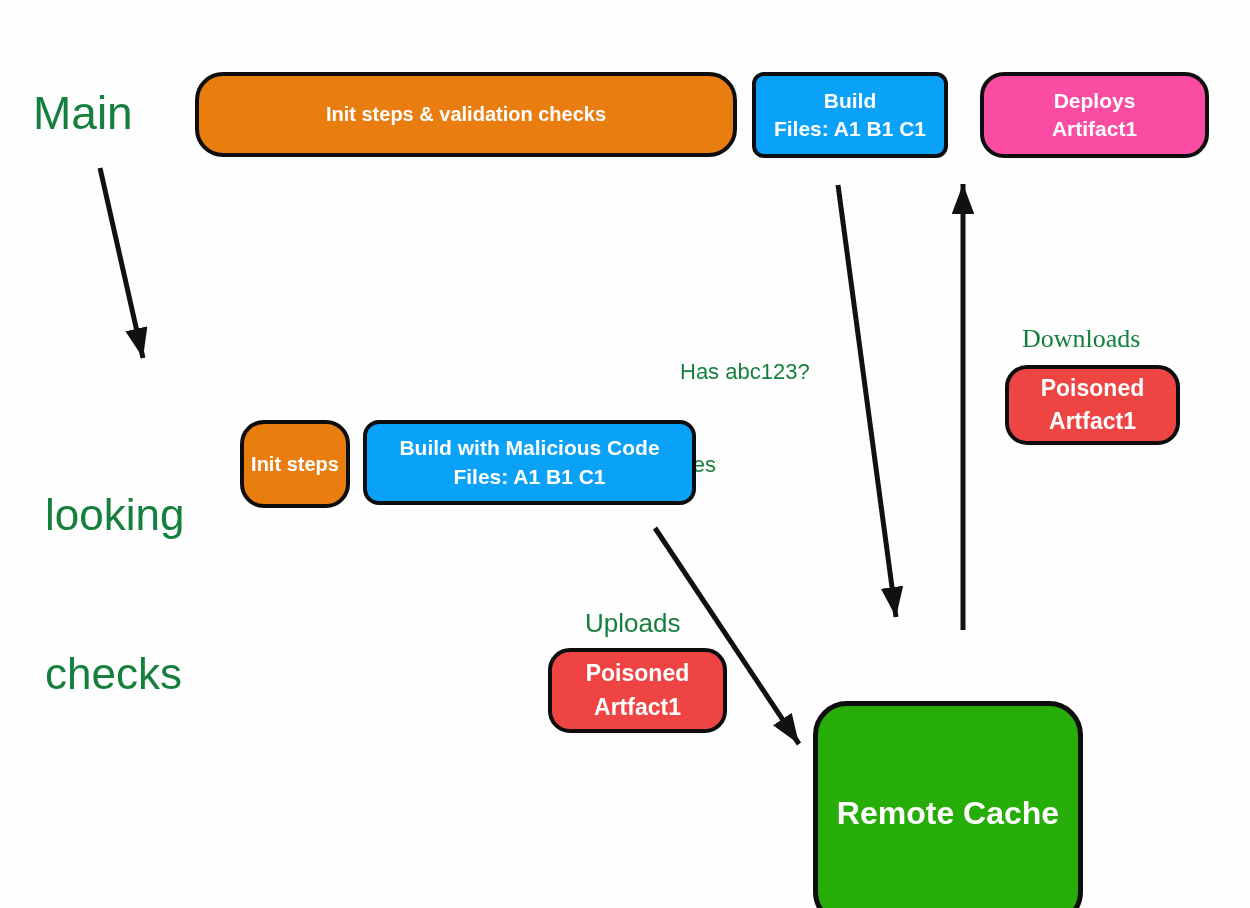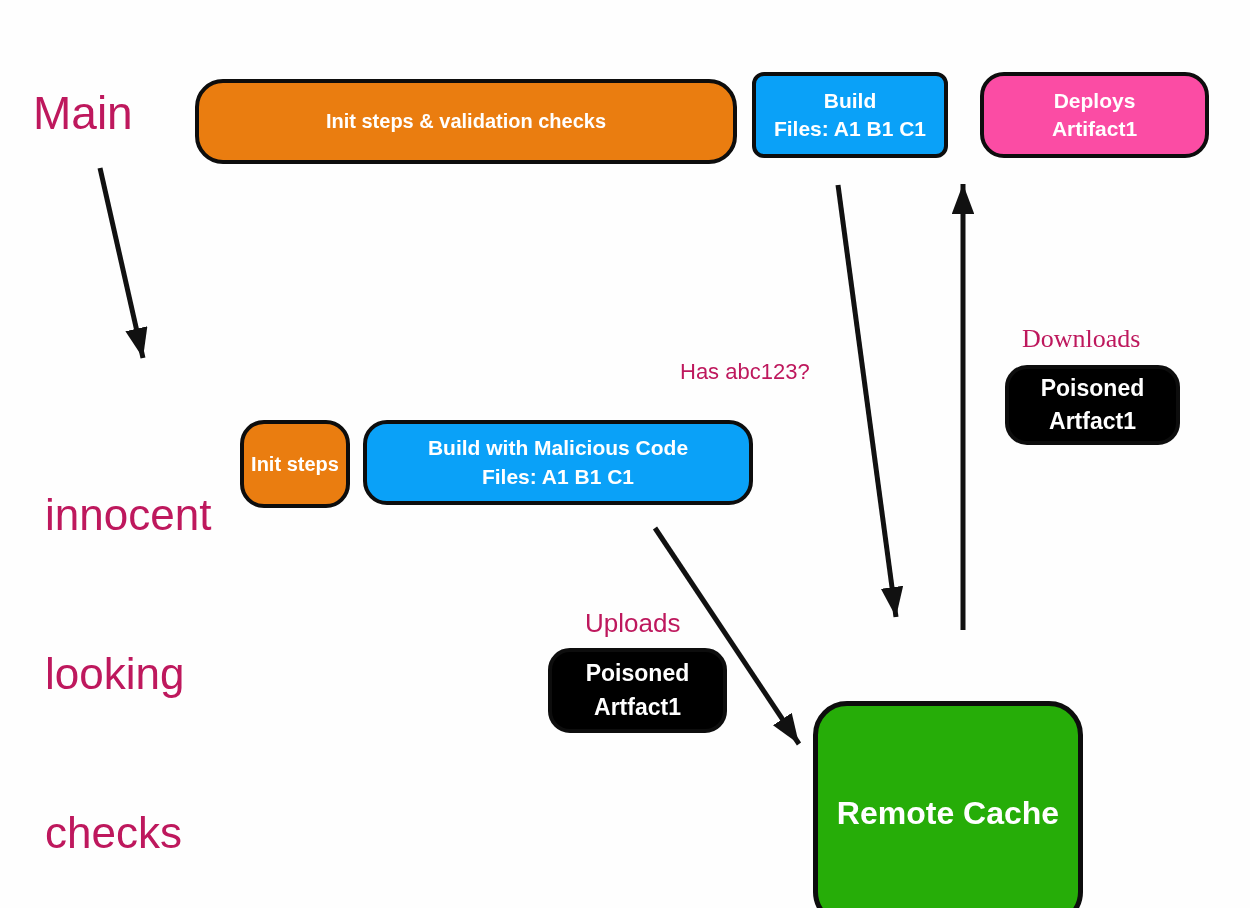--- a/index.html
+++ b/index.html
@@ -32,35 +32,35 @@
     flex-direction: column;
     align-items: center;
     justify-content: center;
     text-align: center;
     line-height: 1.35;
   }
   .node span { display: block; }
   .orange { background: #ea7d10; }
   .blue   { background: #0aa1f8; }
   .pink   { background: #fb4ca4; }
-  .teal   { background: #000000; }
+  .teal   { background: #ef4444; }
   .green  { background: #26ad08; }
 
-  .n-init-validation { left: 195px; top: 79px;  width: 542px; height: 85px; border-radius: 28px; font-size: 20px; }
+  .n-init-validation { left: 195px; top: 72px;  width: 542px; height: 85px; border-radius: 28px; font-size: 20px; }
   .n-build-top       { left: 752px; top: 72px;  width: 196px; height: 86px; border-radius: 12px; font-size: 21px; }
   .n-deploys         { left: 980px; top: 72px;  width: 229px; height: 86px; border-radius: 24px; font-size: 21px; }
   .n-init-steps      { left: 240px; top: 420px; width: 110px; height: 88px; border-radius: 24px; font-size: 20px; }
-  .n-build-malicious { left: 363px; top: 420px; width: 390px; height: 85px; border-radius: 24px; font-size: 21px; }
+  .n-build-malicious { left: 363px; top: 420px; width: 333px; height: 85px; border-radius: 16px; font-size: 21px; }
   .n-poisoned-upload   { left: 548px;  top: 648px; width: 179px; height: 85px; border-radius: 22px; font-size: 23px; line-height: 1.45; }
   .n-poisoned-download { left: 1005px; top: 365px; width: 175px; height: 80px; border-radius: 22px; font-size: 23px; line-height: 1.45; }
   .n-remote-cache    { left: 813px; top: 653px; width: 270px; height: 225px; border-radius: 34px; border-width: 5px; font-size: 32px; margin-top: 48px; }
 
   .freetext {
     position: absolute;
-    color: #be185d;
+    color: #15803d;
     white-space: pre;
   }
   .t-main      { left: 33px;  top: 86px;  font-size: 46px; }
   .t-innocent  { left: 45px;  top: 382px; font-size: 44px; line-height: 53px; }
   .t-has-hash  { left: 680px; top: 294px; font-size: 22px; line-height: 31px; }
   .t-downloads { left: 1022px; top: 324px; font-size: 26px; font-family: Liberation Serif, serif; }
   .t-uploads   { left: 585px;  top: 608px; font-size: 26px; }
 </style>
 </head>
 <body>
@@ -75,21 +75,20 @@
     </defs>
     <line x1="100" y1="168" x2="143" y2="358" stroke="#111111" stroke-width="5" marker-end="url(#ah)"></line>
     <line x1="838" y1="185" x2="896" y2="617" stroke="#111111" stroke-width="5" marker-end="url(#ah)"></line>
     <line x1="963" y1="630" x2="963" y2="184" stroke="#111111" stroke-width="5" marker-end="url(#ah)"></line>
     <line x1="655" y1="528" x2="799" y2="744" stroke="#111111" stroke-width="5" marker-end="url(#ah)"></line>
   </svg>
 
   <div class="freetext t-main">Main</div>
 
   <div class="freetext t-innocent">
-    <span style="display:block">innocent</span>
     <span style="display:block">looking</span>
     <span style="display:block">checks</span>
   </div>
 
   <div class="freetext t-has-hash">
     <span style="display:block">Has abc123?</span>
     <span style="display:block">Yes</span>
   </div>
 
   <div class="freetext t-downloads">Downloads</div>

